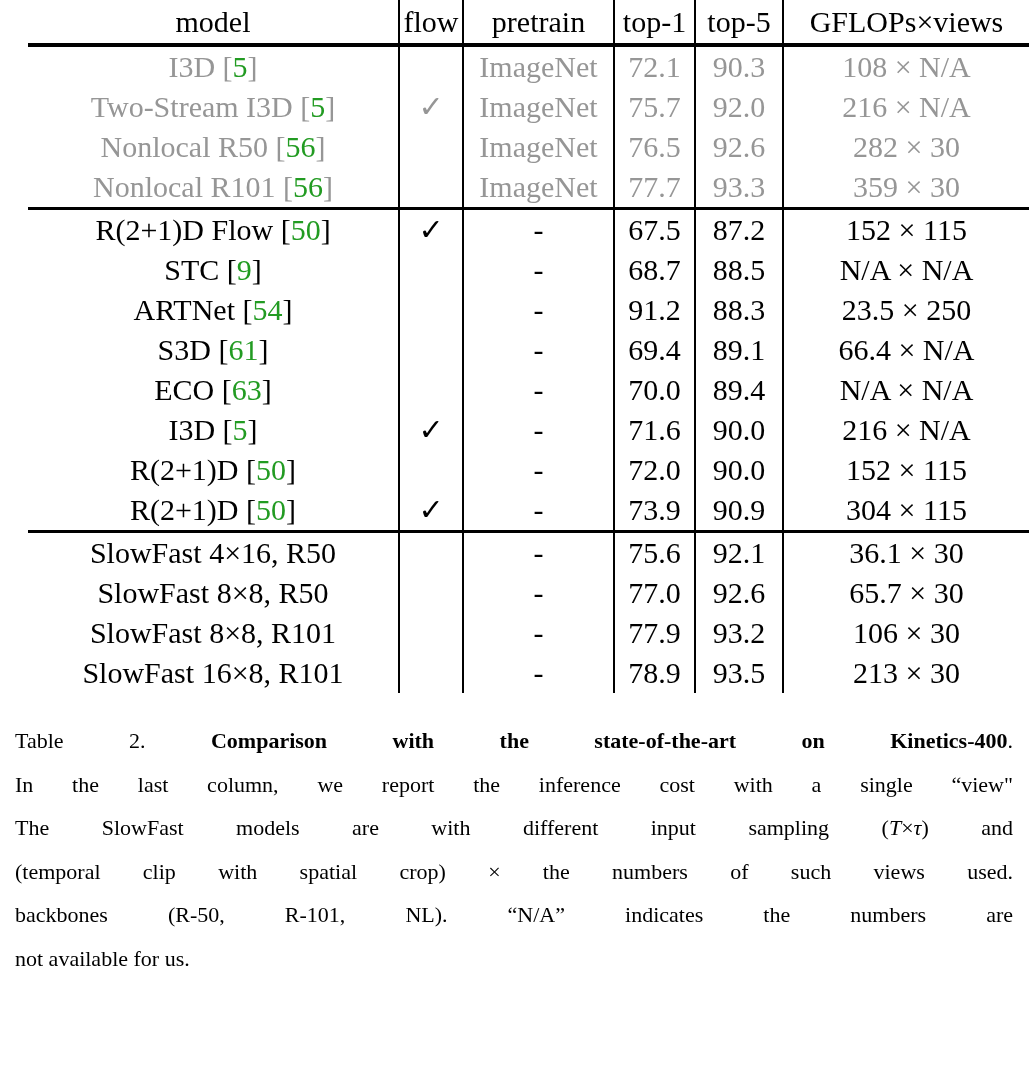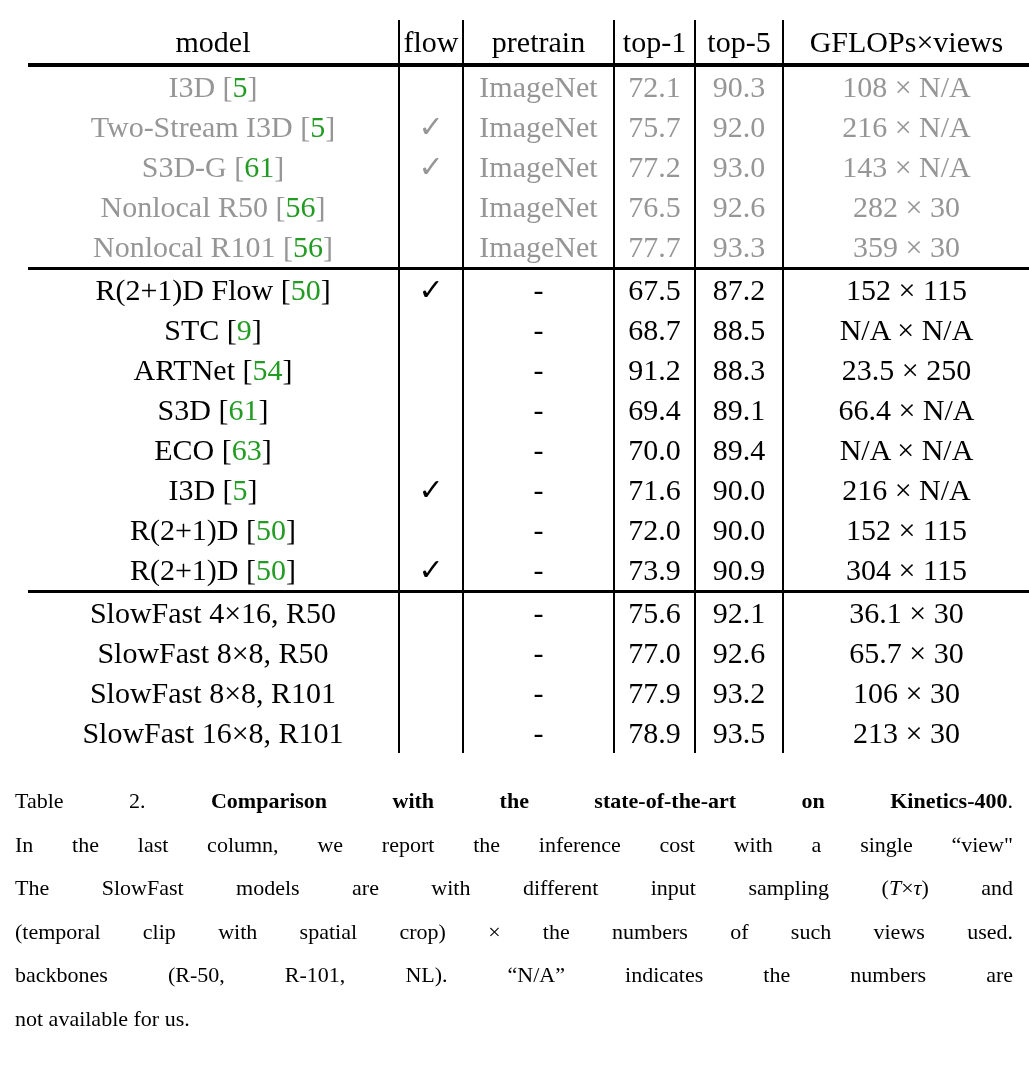--- a/index.html
+++ b/index.html
@@ -8,21 +8,20 @@
     background: #ffffff;
   }
   body {
     width: 1029px;
     height: 1079px;
     font-family: "Liberation Serif", "DejaVu Serif", serif;
     color: #000000;
     overflow: hidden;
   }
   .page {
-    padding-top: 20px;
   }
   table.results {
     border-collapse: collapse;
     table-layout: fixed;
     margin-left: 28px;
     width: 1001px;
   }
   table.results th,
   table.results td {
     padding: 0;
@@ -116,28 +115,20 @@
         </tr>
         <tr class="gray-row">
           <td class="model-cell">Two-Stream I3D [<span class="cite">5</span>]</td>
           <td><span class="check">✓</span></td>
           <td>ImageNet</td>
           <td>75.7</td>
           <td>92.0</td>
           <td>216 × N/A</td>
         </tr>
         <tr class="gray-row">
-          <td class="model-cell">S3D-G [<span class="cite">61</span>]</td>
-          <td><span class="check">✓</span></td>
-          <td>ImageNet</td>
-          <td>77.2</td>
-          <td>93.0</td>
-          <td>143 × N/A</td>
-        </tr>
-        <tr class="gray-row">
           <td class="model-cell">Nonlocal R50 [<span class="cite">56</span>]</td>
           <td></td>
           <td>ImageNet</td>
           <td>76.5</td>
           <td>92.6</td>
           <td>282 × 30</td>
         </tr>
         <tr class="gray-row">
           <td class="model-cell">Nonlocal R101 [<span class="cite">56</span>]</td>
           <td></td>

